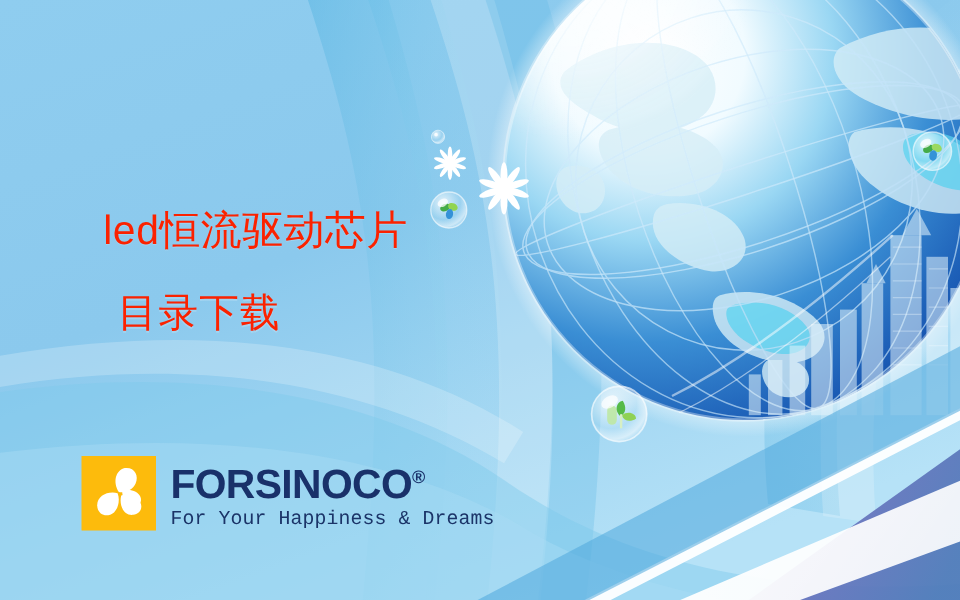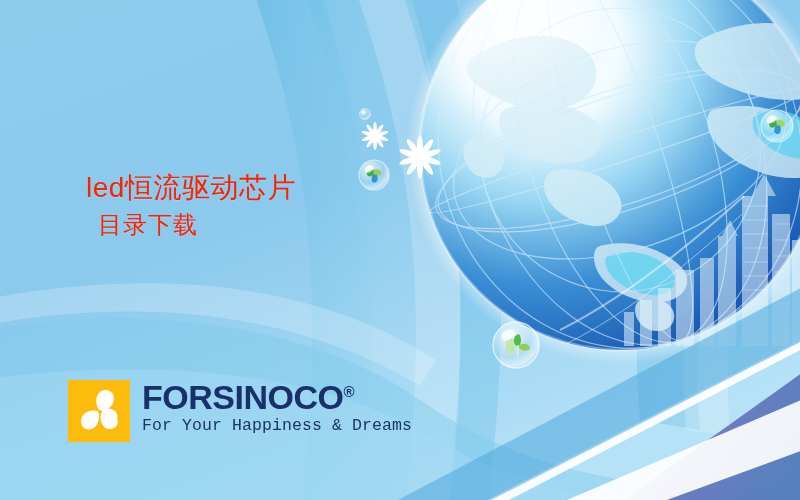--- a/index.html
+++ b/index.html
@@ -26,40 +26,41 @@
   #headline {
     position:absolute;
     left:86px; top:168px;
     color:#fb2200;
     line-height:1.42;
     text-shadow:0 1px 0 rgba(255,255,255,.18);
     z-index:40;
   }
   .hl-line { display:block; white-space:nowrap; }
   #hl-line1 {
-    font-size:28px;
+    font-size:34px;
     font-family:"Liberation Serif","DejaVu Serif",serif;
     letter-spacing:.5px;
   }
   #hl-line1 .latin {
     font-family:"Liberation Sans","DejaVu Sans",sans-serif;
     font-weight:400;
   }
   #hl-line2 {
-    font-size:24px;
-    font-family:Liberation Serif, serif;
+    font-size:33px;
+    font-family:Liberation Mono, monospace;
     padding-left:12px;
     letter-spacing:1px;
+    margin-top:24px;
   }
 
   
   #logo {
     position:absolute;
     left:68px; top:380px;
-    display:flex; align-items:flex-start;
+    display:flex; align-items:flex-end;
     z-index:40;
   }
   #logo-mark {
     width:62px; height:62px;
     background:#fdbb0c;
     flex:0 0 auto;
     position:relative;
   }
   #logo-text { margin-left:12px; }
   #logo-wordmark {

